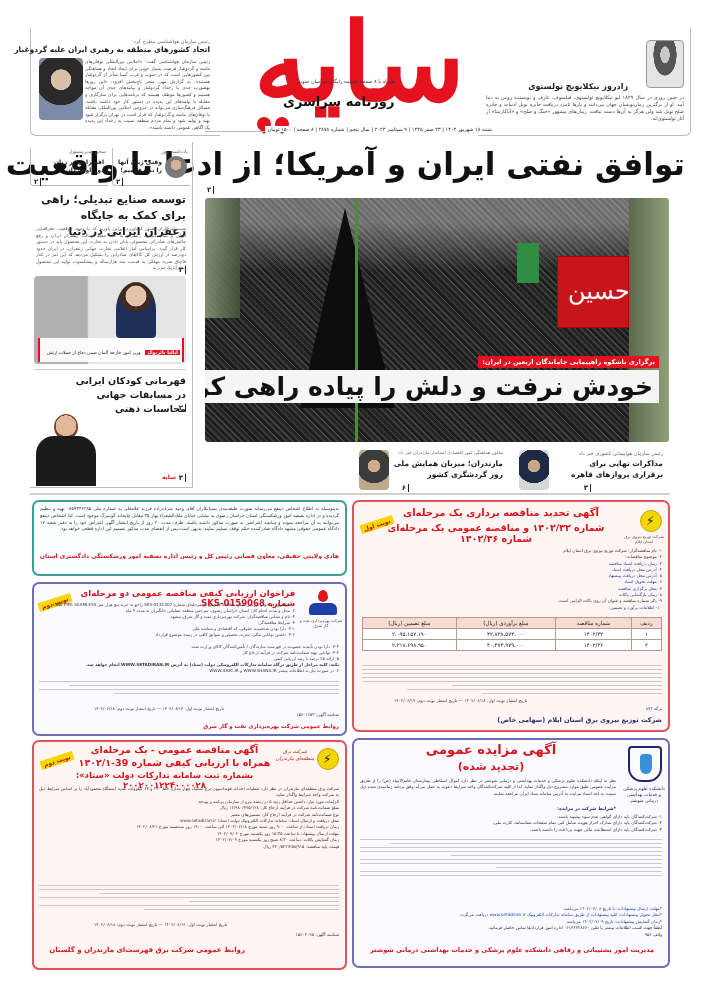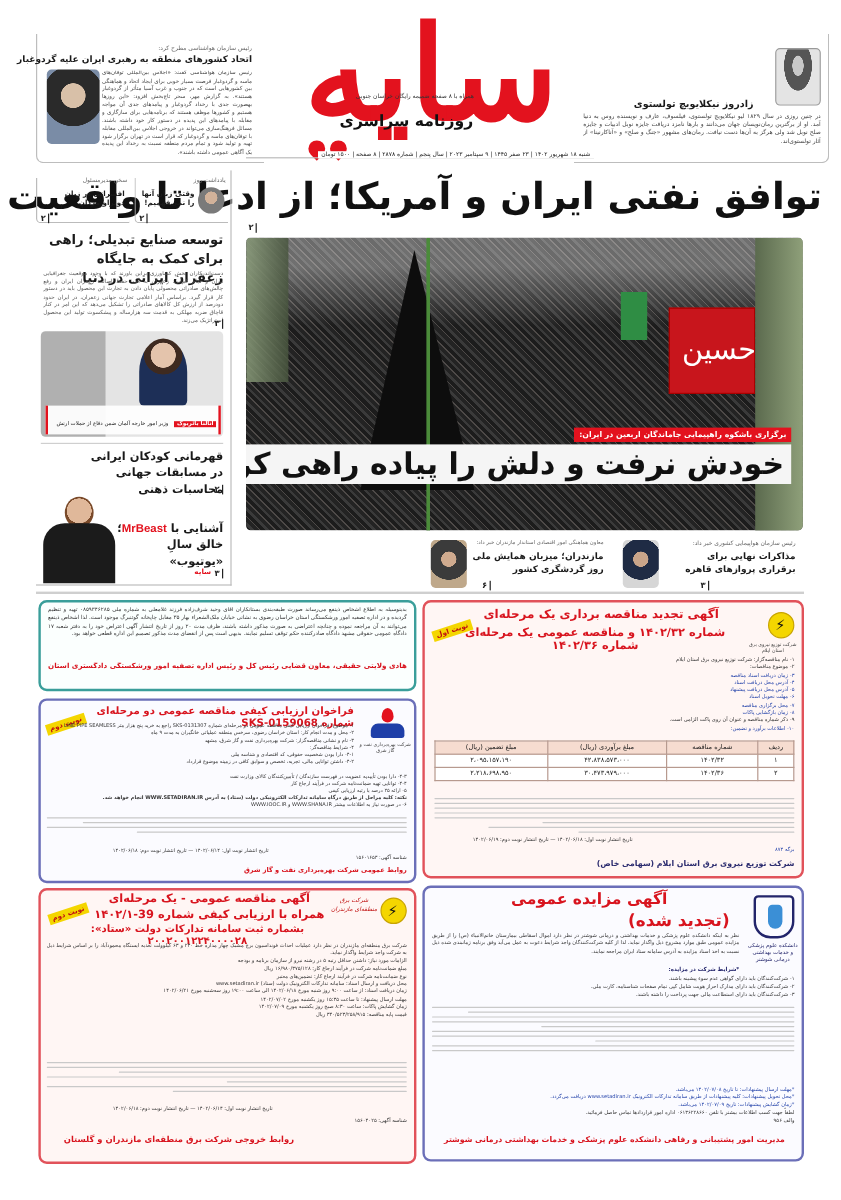--- a/index.html
+++ b/index.html
@@ -134,23 +134,20 @@
   </div>
 
   <div class="abs rule" style="right:6px; top:227px; width:152px; height:1px;"></div>
 
   <div class="abs" style="right:6px; top:232px; width:120px; font-size:9.5px; font-weight:bold; line-height:14px;">قهرمانی کودکان ایرانی در مسابقات جهانی محاسبات ذهنی</div>
   <div class="abs pg" style="right:6px; top:262px;">۲</div>
 
   <div class="abs" style="left:6px; top:272px; width:60px; height:72px;">
     <div class="abs" style="left:18px; top:0; width:24px; height:26px; border-radius:50%; background:radial-gradient(circle at 50% 45%, #e0b89a 0 55%, #7a4a2a 56%);"></div>
     <div class="abs" style="left:0; top:22px; width:60px; height:50px; border-radius:18px 18px 0 0; background:#1b1b1b;"></div>
-  </div>
-  <div class="abs" style="right:6px; top:292px; width:92px; font-size:9.5px; font-weight:bold; line-height:14px;">
-    <span>آشنایی با </span><span style="color:#e3121e; font-family:'Liberation Sans', sans-serif;">MrBeast</span><span>؛ خالق سالِ «یوتیوب»</span>
   </div>
   <div class="abs pg" style="right:6px; top:332px;">۳</div>
   <div class="abs" style="right:16px; top:331px; font-size:6px; color:#e3121e; font-weight:bold;">سایه</div>
 </div>
 
 <div class="abs rule" style="left:30px; top:493px; width:640px;"></div>
 
 <div class="abs ad ad-teal" style="left:32px; top:500px; width:315px; height:76px;">
   <div style="font-size:4.6px; line-height:6.8px; text-align:justify; height:44px; overflow:hidden; color:#333;">بدینوسیله به اطلاع اشخاص ذینفع می‌رساند صورت طبقه‌بندی بستانکاران آقای وحید شرف‌زاده فرزند غلامعلی به شماره ملی ۰۸۵۹۳۴۶۲۸۵ تهیه و تنظیم گردیده و در اداره تصفیه امور ورشکستگی استان خراسان رضوی به نشانی خیابان ملک‌الشعراء بهار ۳۵ مقابل چاپخانه گوتنبرگ موجود است. لذا اشخاص ذینفع می‌توانند به آن مراجعه نموده و چنانچه اعتراضی به صورت مذکور داشته باشند، ظرف مدت ۲۰ روز از تاریخ انتشار آگهی اعتراض خود را به دفتر شعبه ۱۷ دادگاه عمومی حقوقی مشهد دادگاه صادرکننده حکم توقف تسلیم نمایند. بدیهی است پس از انقضای مدت مذکور تصمیم این اداره قطعی خواهد بود.</div>
   <div style="font-size:6px; color:#d8141e; font-weight:bold; text-align:center; margin-top:2px; white-space:nowrap; overflow:hidden;">هادی ولایتی حقیقی، معاون قضایی رئیس کل و رئیس اداره تصفیه امور ورشکستگی دادگستری استان خراسان رضوی</div>
@@ -273,30 +270,30 @@
     <span></span>
       <span></span>
       <span style="width:80%;"></span>
       <span></span>
       <span style="width:50%;"></span>
       <span></span>
       <span style="width:65%;"></span>
   </div>
   <div class="abs" style="left:60px; top:180px; font-size:4.3px; color:#333;">تاریخ انتشار نوبت اول: ۱۴۰۲/۰۶/۱۴ — تاریخ انتشار نوبت دوم: ۱۴۰۲/۰۶/۱۸</div>
   <div class="abs" style="right:6px; top:190px; font-size:4.3px; color:#333;">شناسه آگهی: ۱۵۶۰۴۰۲۵</div>
-  <div class="abs" style="right:100px; top:204px; font-size:7px; color:#d8141e; font-weight:bold;">روابط خروجی شرکت برق منطقه‌ای مازندران و گلستان</div>
+  <div class="abs" style="right:100px; top:204px; font-size:7px; color:#d8141e; font-weight:bold;">روابط عمومی شرکت برق فهرست‌ای مازندران و گلستان</div>
 </div>
 
 <div class="abs ad ad-blue" style="left:352px; top:738px; width:318px; height:230px;">
   <div class="abs" style="right:6px; top:6px; width:34px; height:36px; border:2px solid #23256b; border-radius:4px 4px 14px 14px;">
     <div style="position:absolute; left:10px; top:6px; width:12px; height:20px; background:#3b8fd6; border-radius:6px 6px 10px 10px;"></div>
   </div>
   <div class="abs" style="right:2px; top:46px; width:44px; font-size:4.5px; line-height:6px; text-align:center; color:#23256b;">دانشکده علوم پزشکی و خدمات بهداشتی درمانی شوشتر</div>
   <div class="abs ad-title-red" style="left:20px; right:60px; top:2px; font-size:13px;">آگهی مزایده عمومی</div>
-  <div class="abs ad-title-red" style="left:20px; right:60px; top:20px; font-size:14px;text-align:right;">(تجدید شده)</div>
+  <div class="abs ad-title-red" style="left:20px; right:60px; top:20px; font-size:11px;">(تجدید شده)</div>
   <div class="abs" style="right:52px; top:38px; width:256px; font-size:4.3px; line-height:6.4px; color:#333; text-align:justify;">نظر به اینکه دانشکده علوم پزشکی و خدمات بهداشتی و درمانی شوشتر در نظر دارد اموال اسقاطی بیمارستان خاتم‌الانبیاء (ص) را از طریق مزایده عمومی طبق موارد مشروح ذیل واگذار نماید. لذا از کلیه شرکت‌کنندگان واجد شرایط دعوت به عمل می‌آید وفق برنامه زمانبندی شده ذیل نسبت به اخذ اسناد مزایده به آدرس سامانه ستاد ایران مراجعه نمایند.</div>
   <div class="abs" style="right:52px; top:66px; font-size:4.6px; color:#23256b; font-weight:bold;">*شرایط شرکت در مزایده:</div>
   <div class="abs" style="right:6px; top:74px; width:302px; font-size:4.3px; line-height:6.4px; color:#333;">
     <div>۱- شرکت‌کنندگان باید دارای گواهی عدم سوء پیشینه باشند.</div>
     <div>۲- شرکت‌کنندگان باید دارای مدارک احراز هویت شامل کپی تمام صفحات شناسنامه، کارت ملی.</div>
     <div>۳- شرکت‌کنندگان باید دارای استطاعت مالی جهت پرداخت را داشته باشند.</div>
   </div>
   <div class="abs txtlines" style="right:6px; top:96px; width:302px;">
     <span></span>
       <span style="width:90%;"></span>

